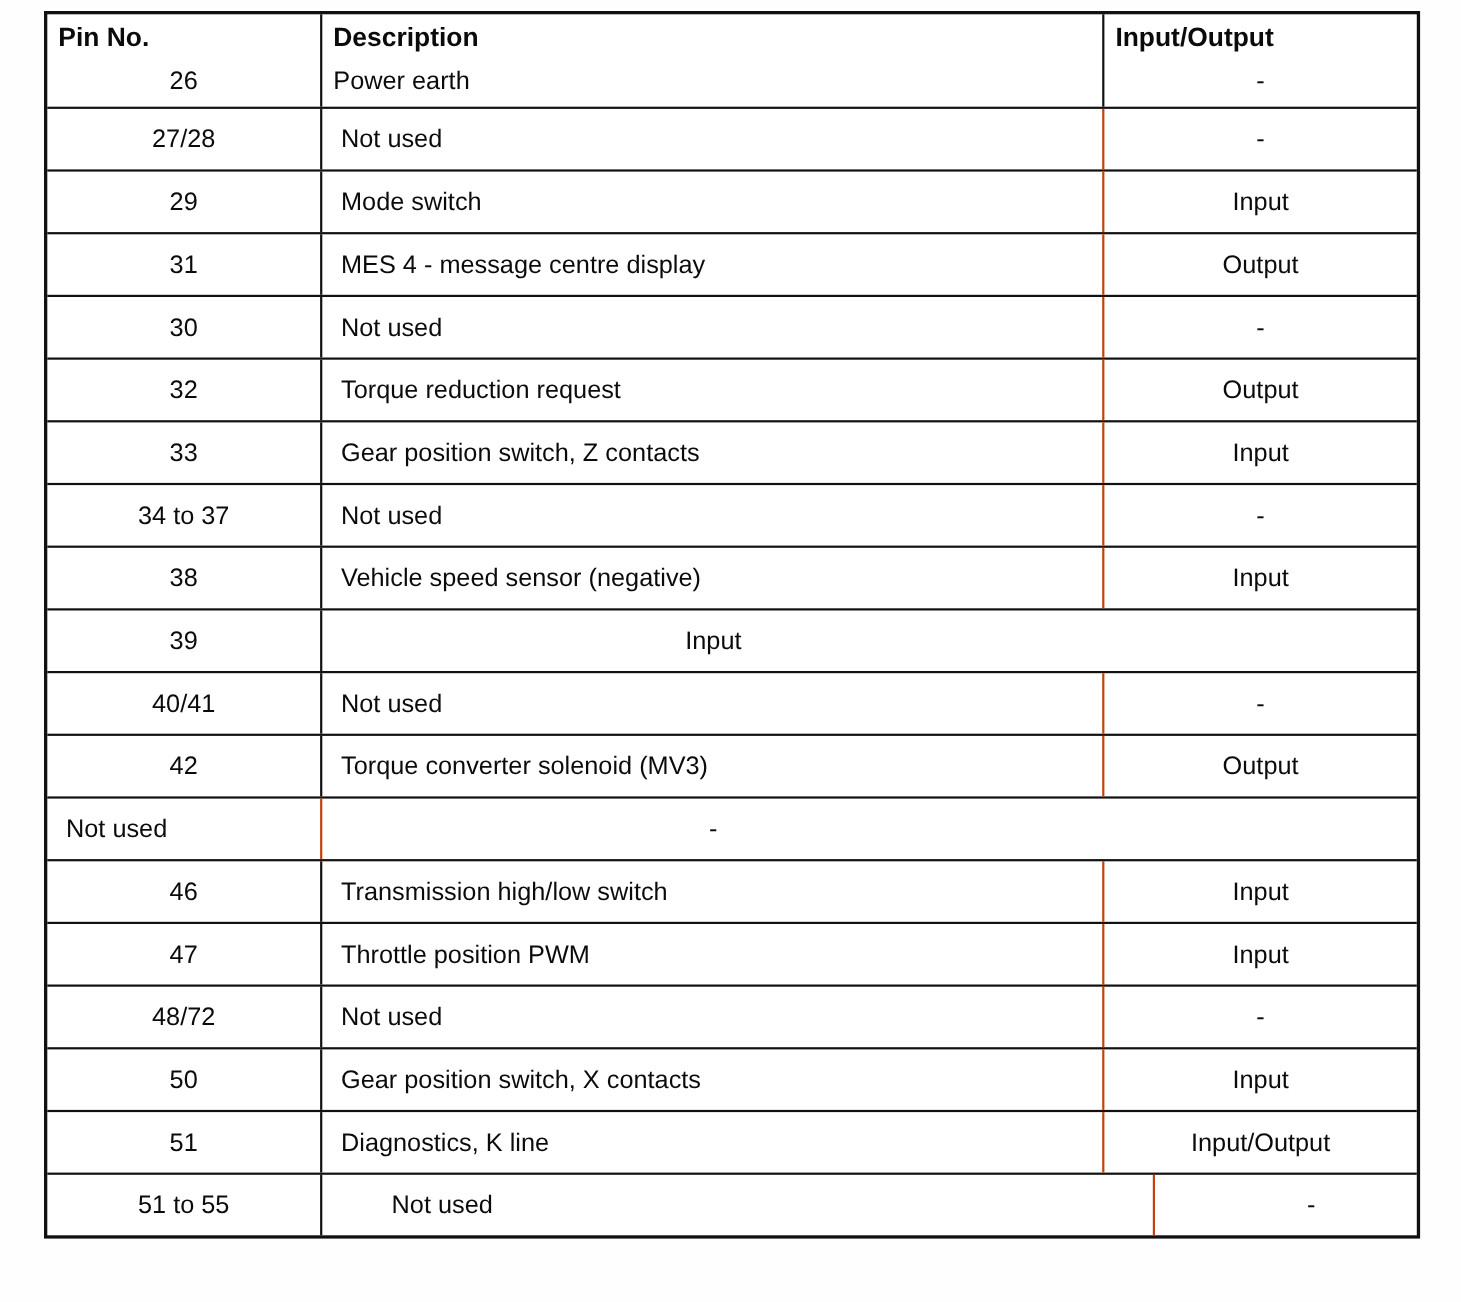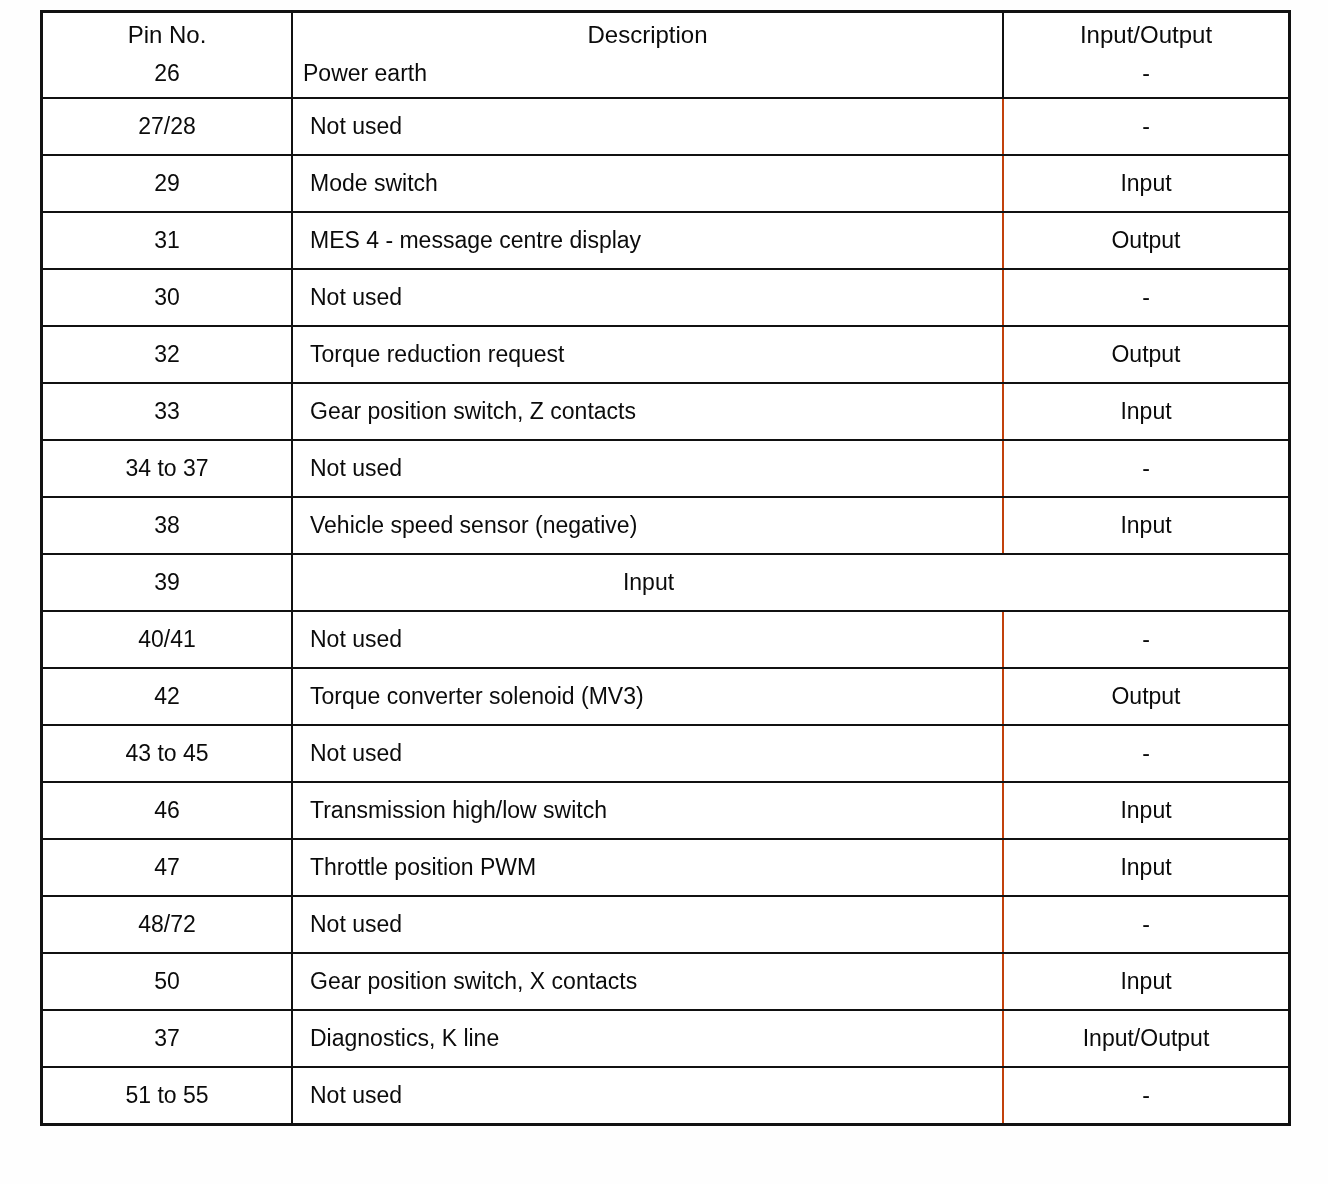--- a/index.html
+++ b/index.html
@@ -29,20 +29,21 @@
     background: #fff;
   }
   .trow {
     display: grid;
     grid-template-columns: 250px 711px 1fr;
     border-bottom: 2px solid #111;
     box-sizing: border-box;
   }
   .trow:last-child {
     border-bottom: none;
+    gap: 46px;
   }
   .cell {
     box-sizing: border-box;
     display: flex;
     align-items: center;
     min-height: 55px;
     font-size: 23px;
     line-height: 1.1;
     padding: 2px 10px;
   }
@@ -67,23 +68,22 @@
     flex-direction: column;
     justify-content: space-between;
     padding: 6px 0 4px 0;
     min-height: 84px;
   }
   .header-block .col.pin-col,
   .header-block .col.desc-col {
     border-right: 2px solid #111;
   }
   .hdr {
-    font-weight: normal;
+    font-weight: bold;
     font-size: 24px;
-    text-align: center;
     padding: 2px 10px;
   }
   .first-val {
     font-size: 23px;
     padding: 4px 10px 6px 10px;
     text-align: center;
   }
   .first-val.left {
     text-align: left;
   }
@@ -170,21 +170,20 @@
     <div class="cell io">-</div>
   </div>
 
   <div class="trow">
     <div class="cell pin">42</div>
     <div class="cell desc">Torque converter solenoid (MV3)</div>
     <div class="cell io">Output</div>
   </div>
 
   <div class="trow">
-    <div class="cell pin">43 to 45</div>
     <div class="cell desc">Not used</div>
     <div class="cell io">-</div>
   </div>
 
   <div class="trow">
     <div class="cell pin">46</div>
     <div class="cell desc">Transmission high/low switch</div>
     <div class="cell io">Input</div>
   </div>
 
@@ -200,21 +199,21 @@
     <div class="cell io">-</div>
   </div>
 
   <div class="trow">
     <div class="cell pin">50</div>
     <div class="cell desc">Gear position switch, X contacts</div>
     <div class="cell io">Input</div>
   </div>
 
   <div class="trow">
-    <div class="cell pin">37</div>
+    <div class="cell pin">51</div>
     <div class="cell desc">Diagnostics, K line</div>
     <div class="cell io">Input/Output</div>
   </div>
 
   <div class="trow">
     <div class="cell pin">51 to 55</div>
     <div class="cell desc">Not used</div>
     <div class="cell io">-</div>
   </div>
 </div>

